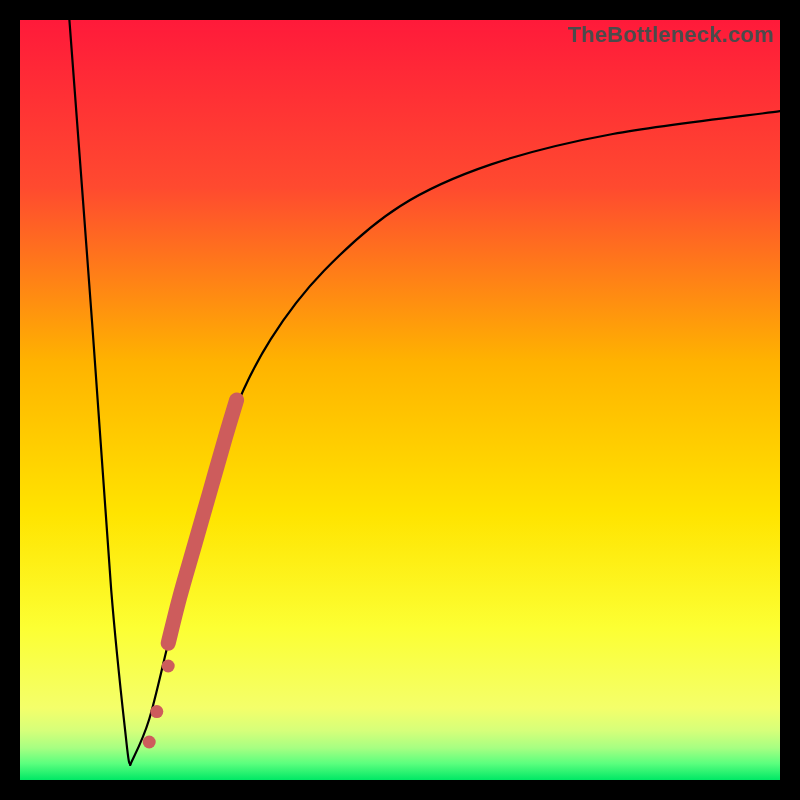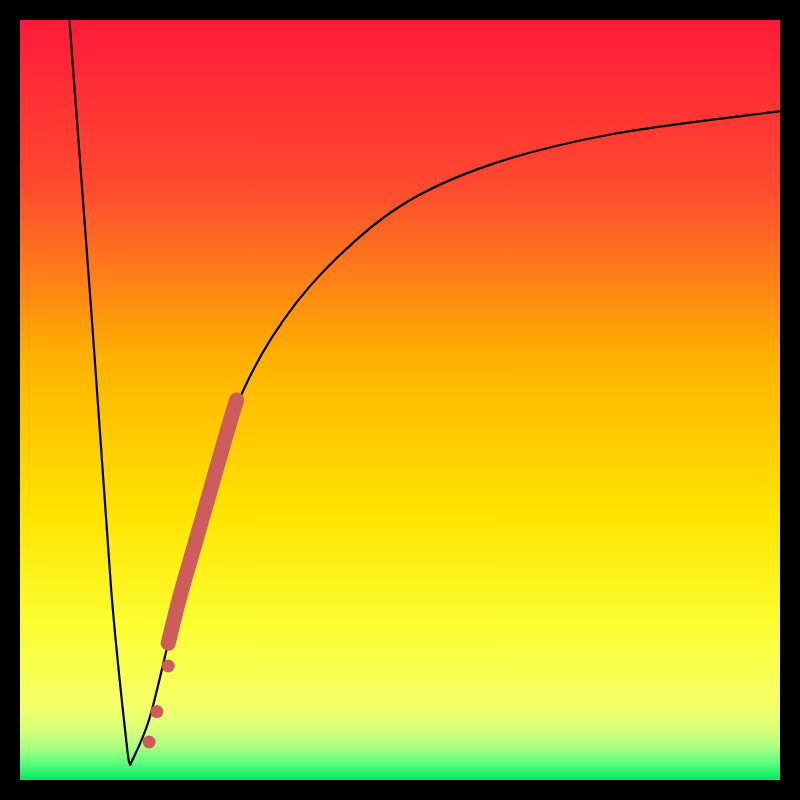--- a/index.html
+++ b/index.html
@@ -70,20 +70,21 @@
             <stop offset="90.50%" stop-color="#f4ff6a"></stop>
             <stop offset="93.50%" stop-color="#d6ff7a"></stop>
             <stop offset="95.80%" stop-color="#a6ff82"></stop>
             <stop offset="97.80%" stop-color="#5cff7e"></stop>
             <stop offset="100.00%" stop-color="#00e865"></stop>
           </linearGradient>
       </defs>
       <rect x="0" y="0" width="760" height="760" fill="url(#bg)"></rect>
     </svg>
 
+    <div class="watermark">TheBottleneck.com</div>
 
     <svg class="curve" viewBox="0 0 760 760" preserveAspectRatio="none">
       <path id="leftPath" fill="none" stroke-width="2.2" stroke-linecap="round" d="M 49.40 0.00 C 53.20 50.67, 65.23 209.00, 72.20 304.00 C 79.17 399.00, 85.50 500.33, 91.20 570.00 C 96.90 639.67, 103.23 692.87, 106.40 722.00 C 109.57 751.13, 109.57 741.00, 110.20 744.80" stroke="#000000"></path>
       <path id="rightPath" fill="none" stroke-width="2.2" stroke-linecap="round" d="M 110.20 744.80 C 113.37 737.20, 122.23 722.00, 129.20 699.20 C 136.17 676.40, 143.13 642.20, 152.00 608.00 C 160.87 573.80, 172.27 529.47, 182.40 494.00 C 192.53 458.53, 201.40 424.33, 212.80 395.20 C 224.20 366.07, 235.60 343.27, 250.80 319.20 C 266.00 295.13, 282.47 272.97, 304.00 250.80 C 325.53 228.63, 352.13 203.93, 380.00 186.20 C 407.87 168.47, 435.73 156.43, 471.20 144.40 C 506.67 132.37, 544.67 122.87, 592.80 114.00 C 640.93 105.13, 732.13 95.00, 760.00 91.20" stroke="#000000"></path>
       <path id="hlPath" fill="none" stroke-width="15" stroke-linecap="round" d="M 148.20 623.20 C 150.10 615.60, 155.17 594.07, 159.60 577.60 C 164.03 561.13, 169.73 542.13, 174.80 524.40 C 179.87 506.67, 184.93 488.93, 190.00 471.20 C 195.07 453.47, 200.77 433.20, 205.20 418.00 C 209.63 402.80, 214.70 386.33, 216.60 380.00" stroke="#cd5c5c"></path>
       <g id="dots">
           <circle cx="136.80" cy="691.60" r="6.5" fill="#cd5c5c"></circle>
           <circle cx="129.20" cy="722.00" r="6.5" fill="#cd5c5c"></circle>
           <circle cx="148.20" cy="646.00" r="6.5" fill="#cd5c5c"></circle>
         </g>

